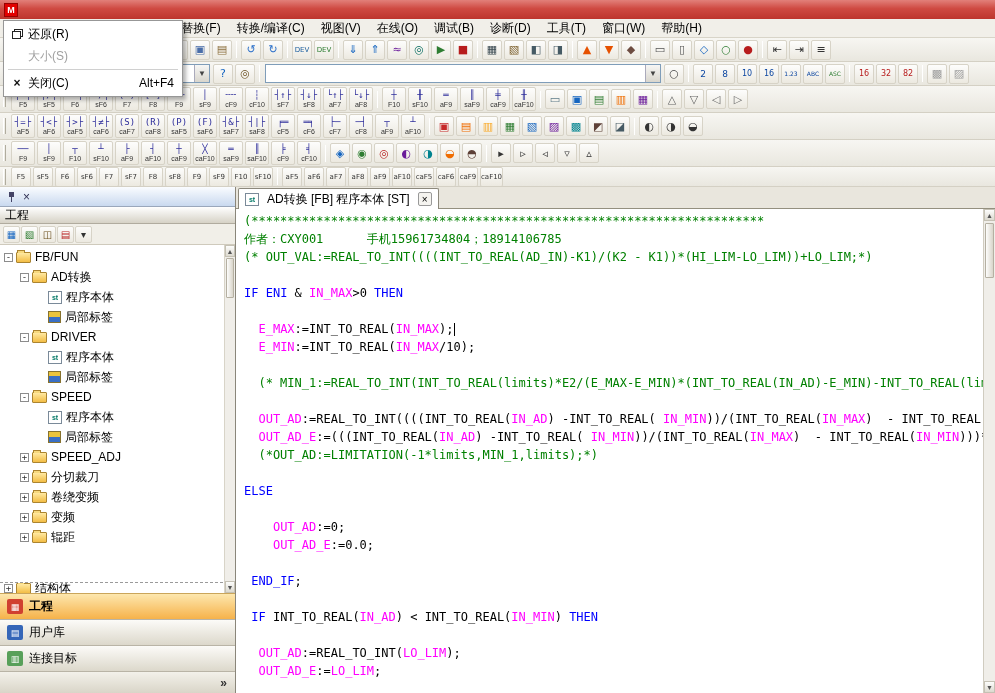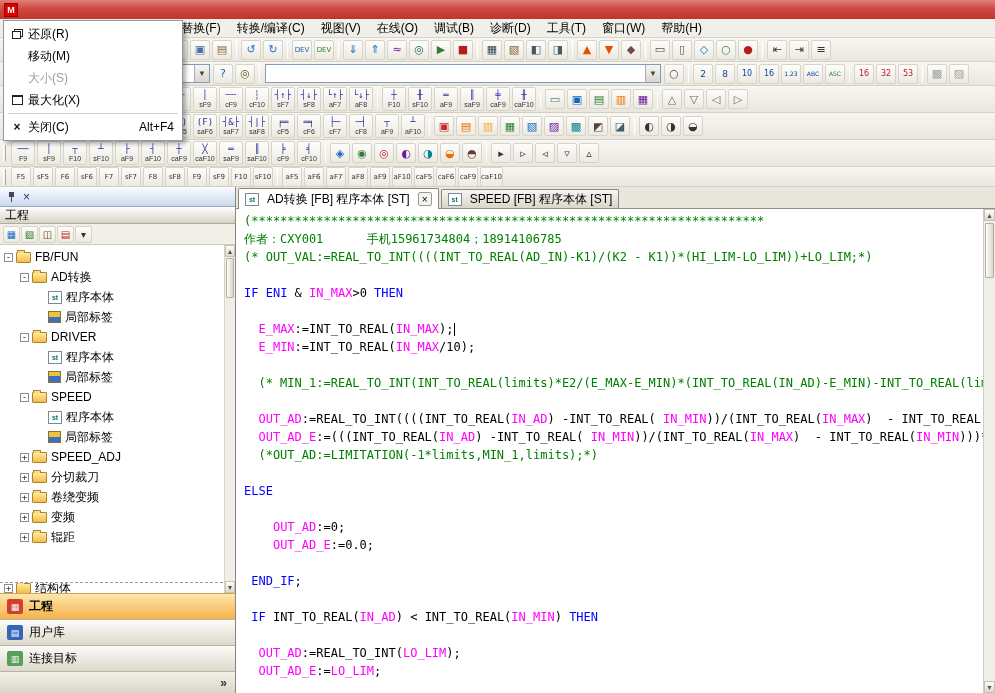--- a/index.html
+++ b/index.html
@@ -193,21 +193,21 @@
       <span class="tb-btn" style="color: rgb(13, 71, 161); font-size: 9px;">2</span>
       <span class="tb-btn" style="color: rgb(13, 71, 161); font-size: 9px;">8</span>
       <span class="tb-btn" style="color: rgb(13, 71, 161); font-size: 8px;">10</span>
       <span class="tb-btn" style="color: rgb(13, 71, 161); font-size: 8px;">16</span>
       <span class="tb-btn" style="color: rgb(13, 71, 161); font-size: 6px;">1.23</span>
       <span class="tb-btn" style="color: rgb(13, 71, 161); font-size: 6px;">ABC</span>
       <span class="tb-btn" style="color: rgb(46, 125, 50); font-size: 6px;">ASC</span>
       <span class="tb-sep"></span>
       <span class="tb-btn" style="color: rgb(183, 28, 28); font-size: 8px;">16</span>
       <span class="tb-btn" style="color: rgb(183, 28, 28); font-size: 8px;">32</span>
-      <span class="tb-btn" style="color: rgb(183, 28, 28); font-size: 8px;">53</span>
+      <span class="tb-btn" style="color: rgb(183, 28, 28); font-size: 8px;">82</span>
       <span class="tb-sep"></span>
       <span class="tb-btn" style="color: rgb(158, 158, 158);">▩</span>
       <span class="tb-btn" style="color: rgb(158, 158, 158);">▨</span>
     </div>
   <div class="tb-row r3" id="tb-row3">
       <span class="tb-grip"></span>
       <span class="tb-ladder">
         <span class="lad-g">┤ ├</span>
         <span class="lad-l">F5</span>
       </span>
@@ -598,24 +598,20 @@
       </div>
     </div>
 
     <div class="editor">
       <div class="tabbar" id="tabbar">
           <div class="tab active">
             <span class="ticon st">st</span>
             <span class="tab-label">AD转换 [FB] 程序本体 [ST]</span>
             <span class="tab-close">×</span>
           </div>
-          <div class="tab">
-            <span class="ticon st">st</span>
-            <span class="tab-label">SPEED [FB] 程序本体 [ST]</span>
-          </div>
         </div>
       <div class="code-wrap">
         <div class="code" id="code"><div class="code-line"><span style="color: rgb(0, 128, 0);">(***********************************************************************</span></div><div class="code-line"><span style="color: rgb(0, 128, 0);">作者：CXY001      手机15961734804；18914106785</span></div><div class="code-line"><span style="color: rgb(0, 128, 0);">(* OUT_VAL:=REAL_TO_INT((((INT_TO_REAL(AD_IN)-K1)/(K2 - K1))*(HI_LIM-LO_LIM))+LO_LIM;*)</span></div><div class="code-line">&nbsp;</div><div class="code-line"><span style="color: rgb(0, 0, 255);">IF </span><span style="color: rgb(0, 0, 255);">ENI</span><span style="color: rgb(0, 0, 0);"> &amp; </span><span style="color: rgb(255, 0, 255);">IN_MAX</span><span style="color: rgb(0, 0, 0);">&gt;0 </span><span style="color: rgb(0, 0, 255);">THEN</span></div><div class="code-line">&nbsp;</div><div class="code-line"><span style="color: rgb(0, 0, 0);">  </span><span style="color: rgb(255, 0, 255);">E_MAX</span><span style="color: rgb(0, 0, 0);">:=INT_TO_REAL(</span><span style="color: rgb(255, 0, 255);">IN_MAX</span><span style="color: rgb(0, 0, 0);">);</span><span class="caret"></span></div><div class="code-line"><span style="color: rgb(0, 0, 0);">  </span><span style="color: rgb(255, 0, 255);">E_MIN</span><span style="color: rgb(0, 0, 0);">:=INT_TO_REAL(</span><span style="color: rgb(255, 0, 255);">IN_MAX</span><span style="color: rgb(0, 0, 0);">/10);</span></div><div class="code-line">&nbsp;</div><div class="code-line"><span style="color: rgb(0, 128, 0);">  (* MIN_1:=REAL_TO_INT(INT_TO_REAL(limits)*E2/(E_MAX-E_MIN)*(INT_TO_REAL(IN_AD)-E_MIN)-INT_TO_REAL(limits</span></div><div class="code-line">&nbsp;</div><div class="code-line"><span style="color: rgb(0, 0, 0);">  </span><span style="color: rgb(255, 0, 255);">OUT_AD</span><span style="color: rgb(0, 0, 0);">:=REAL_TO_INT((((INT_TO_REAL(</span><span style="color: rgb(255, 0, 255);">IN_AD</span><span style="color: rgb(0, 0, 0);">) -INT_TO_REAL( </span><span style="color: rgb(255, 0, 255);">IN_MIN</span><span style="color: rgb(0, 0, 0);">))/(INT_TO_REAL(</span><span style="color: rgb(255, 0, 255);">IN_MAX</span><span style="color: rgb(0, 0, 0);">)  - INT_TO_REAL</span></div><div class="code-line"><span style="color: rgb(0, 0, 0);">  </span><span style="color: rgb(255, 0, 255);">OUT_AD_E</span><span style="color: rgb(0, 0, 0);">:=(((INT_TO_REAL(</span><span style="color: rgb(255, 0, 255);">IN_AD</span><span style="color: rgb(0, 0, 0);">) -INT_TO_REAL( </span><span style="color: rgb(255, 0, 255);">IN_MIN</span><span style="color: rgb(0, 0, 0);">))/(INT_TO_REAL(</span><span style="color: rgb(255, 0, 255);">IN_MAX</span><span style="color: rgb(0, 0, 0);">)  - INT_TO_REAL(</span><span style="color: rgb(255, 0, 255);">IN_MIN</span><span style="color: rgb(0, 0, 0);">)))*(H</span></div><div class="code-line"><span style="color: rgb(0, 128, 0);">  (*OUT_AD:=LIMITATION(-1*limits,MIN_1,limits);*)</span></div><div class="code-line">&nbsp;</div><div class="code-line"><span style="color: rgb(0, 0, 255);">ELSE</span></div><div class="code-line">&nbsp;</div><div class="code-line"><span style="color: rgb(0, 0, 0);">    </span><span style="color: rgb(255, 0, 255);">OUT_AD</span><span style="color: rgb(0, 0, 0);">:=0;</span></div><div class="code-line"><span style="color: rgb(0, 0, 0);">    </span><span style="color: rgb(255, 0, 255);">OUT_AD_E</span><span style="color: rgb(0, 0, 0);">:=0.0;</span></div><div class="code-line">&nbsp;</div><div class="code-line"><span style="color: rgb(0, 0, 0);"> </span><span style="color: rgb(0, 0, 255);">END_IF</span><span style="color: rgb(0, 0, 0);">;</span></div><div class="code-line">&nbsp;</div><div class="code-line"><span style="color: rgb(0, 0, 0);"> </span><span style="color: rgb(0, 0, 255);">IF</span><span style="color: rgb(0, 0, 0);"> INT_TO_REAL(</span><span style="color: rgb(255, 0, 255);">IN_AD</span><span style="color: rgb(0, 0, 0);">) &lt; INT_TO_REAL(</span><span style="color: rgb(255, 0, 255);">IN_MIN</span><span style="color: rgb(0, 0, 0);">) </span><span style="color: rgb(0, 0, 255);">THEN</span></div><div class="code-line">&nbsp;</div><div class="code-line"><span style="color: rgb(0, 0, 0);">  </span><span style="color: rgb(255, 0, 255);">OUT_AD</span><span style="color: rgb(0, 0, 0);">:=REAL_TO_INT(</span><span style="color: rgb(255, 0, 255);">LO_LIM</span><span style="color: rgb(0, 0, 0);">);</span></div><div class="code-line"><span style="color: rgb(0, 0, 0);">  </span><span style="color: rgb(255, 0, 255);">OUT_AD_E</span><span style="color: rgb(0, 0, 0);">:=</span><span style="color: rgb(255, 0, 255);">LO_LIM</span><span style="color: rgb(0, 0, 0);">;</span></div></div>
         <div class="vscroll">
           <div class="vs-btn">▲</div>
           <div class="vs-thumb"></div>
           <div class="vs-btn down">▼</div>
         </div>
       </div>
     </div>
@@ -623,35 +619,23 @@
   </div>
 
   <div class="sysmenu" id="sysmenu">
       <div class="sm-item">
         <span class="sm-icon">
           <span class="mi restore-icon"></span>
         </span>
         <span class="sm-label">还原(R)</span>
         <span class="sm-short"></span>
       </div>
-      <div class="sm-item">
-        <span class="sm-icon"></span>
-        <span class="sm-label">移动(M)</span>
-        <span class="sm-short"></span>
-      </div>
       <div class="sm-item disabled">
         <span class="sm-icon"></span>
         <span class="sm-label">大小(S)</span>
-        <span class="sm-short"></span>
-      </div>
-      <div class="sm-item">
-        <span class="sm-icon">
-          <span class="mi maximize-icon"></span>
-        </span>
-        <span class="sm-label">最大化(X)</span>
         <span class="sm-short"></span>
       </div>
       <div class="sm-sep"></div>
       <div class="sm-item">
         <span class="sm-icon">
           <span class="sm-x">×</span>
         </span>
         <span class="sm-label">关闭(C)</span>
         <span class="sm-short">Alt+F4</span>
       </div>

